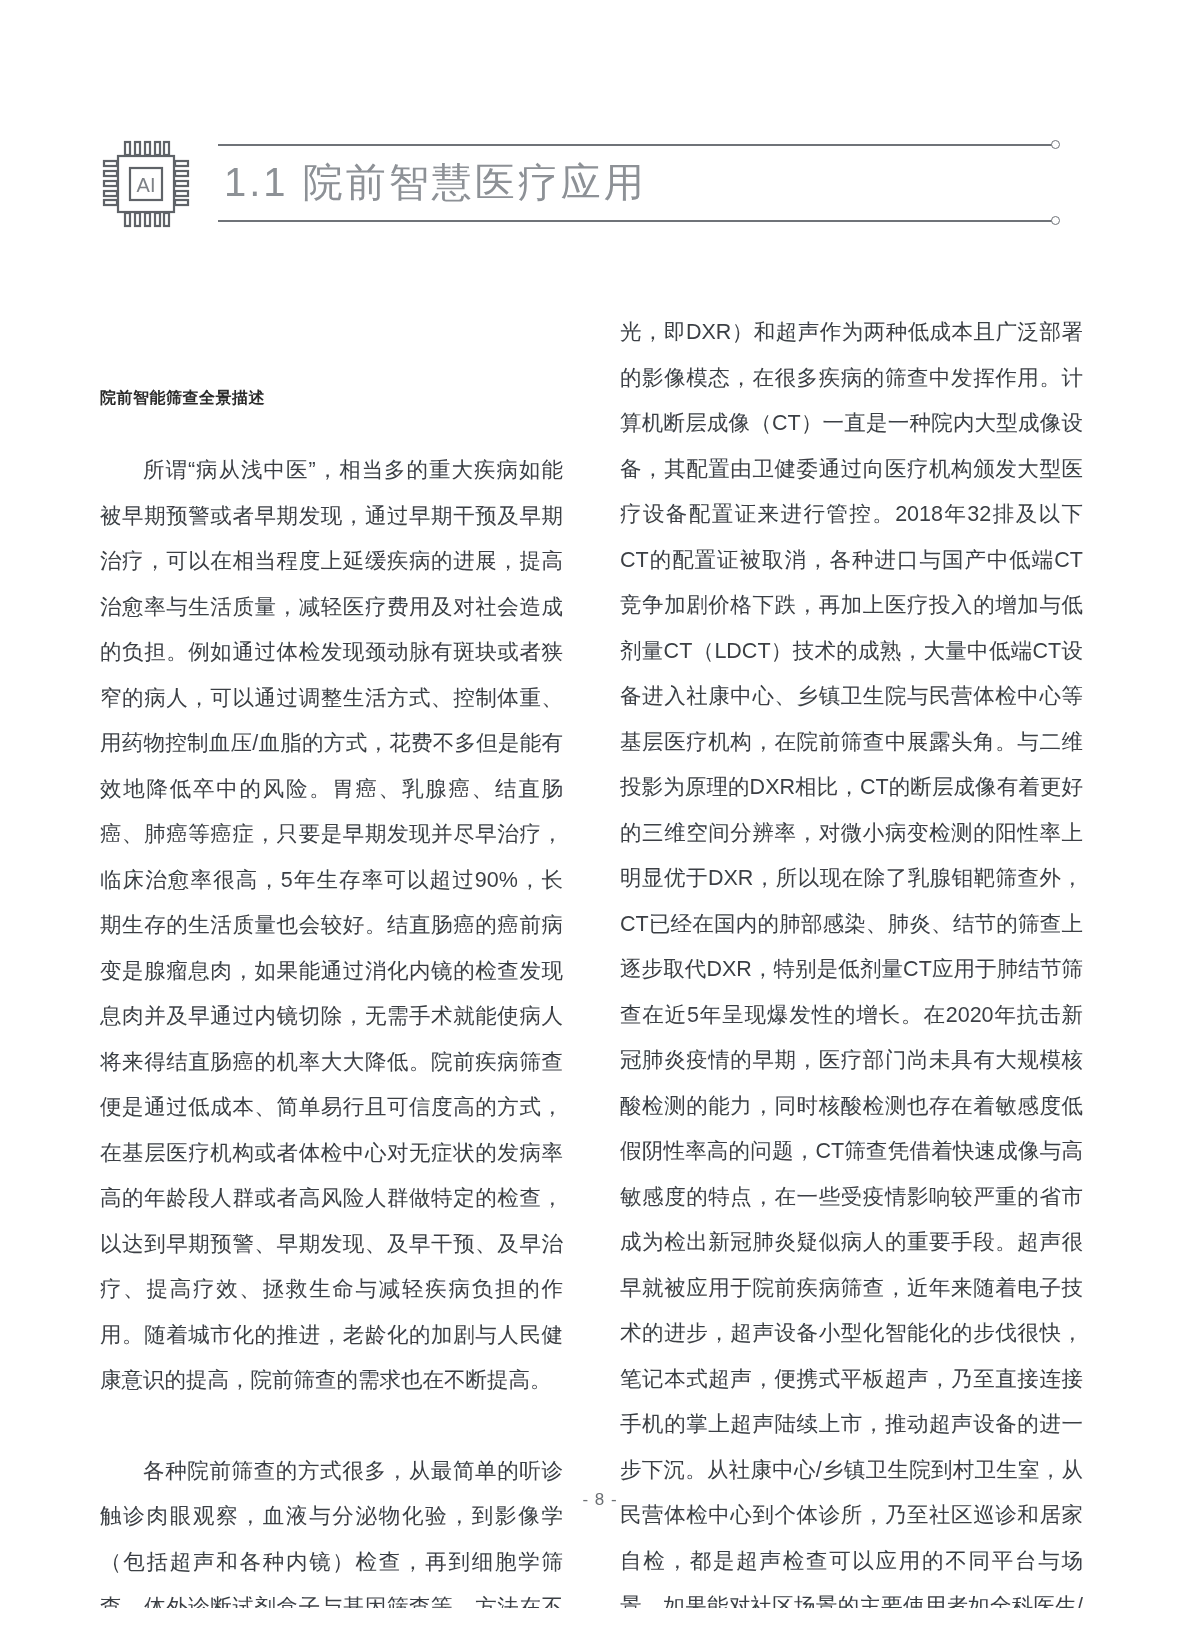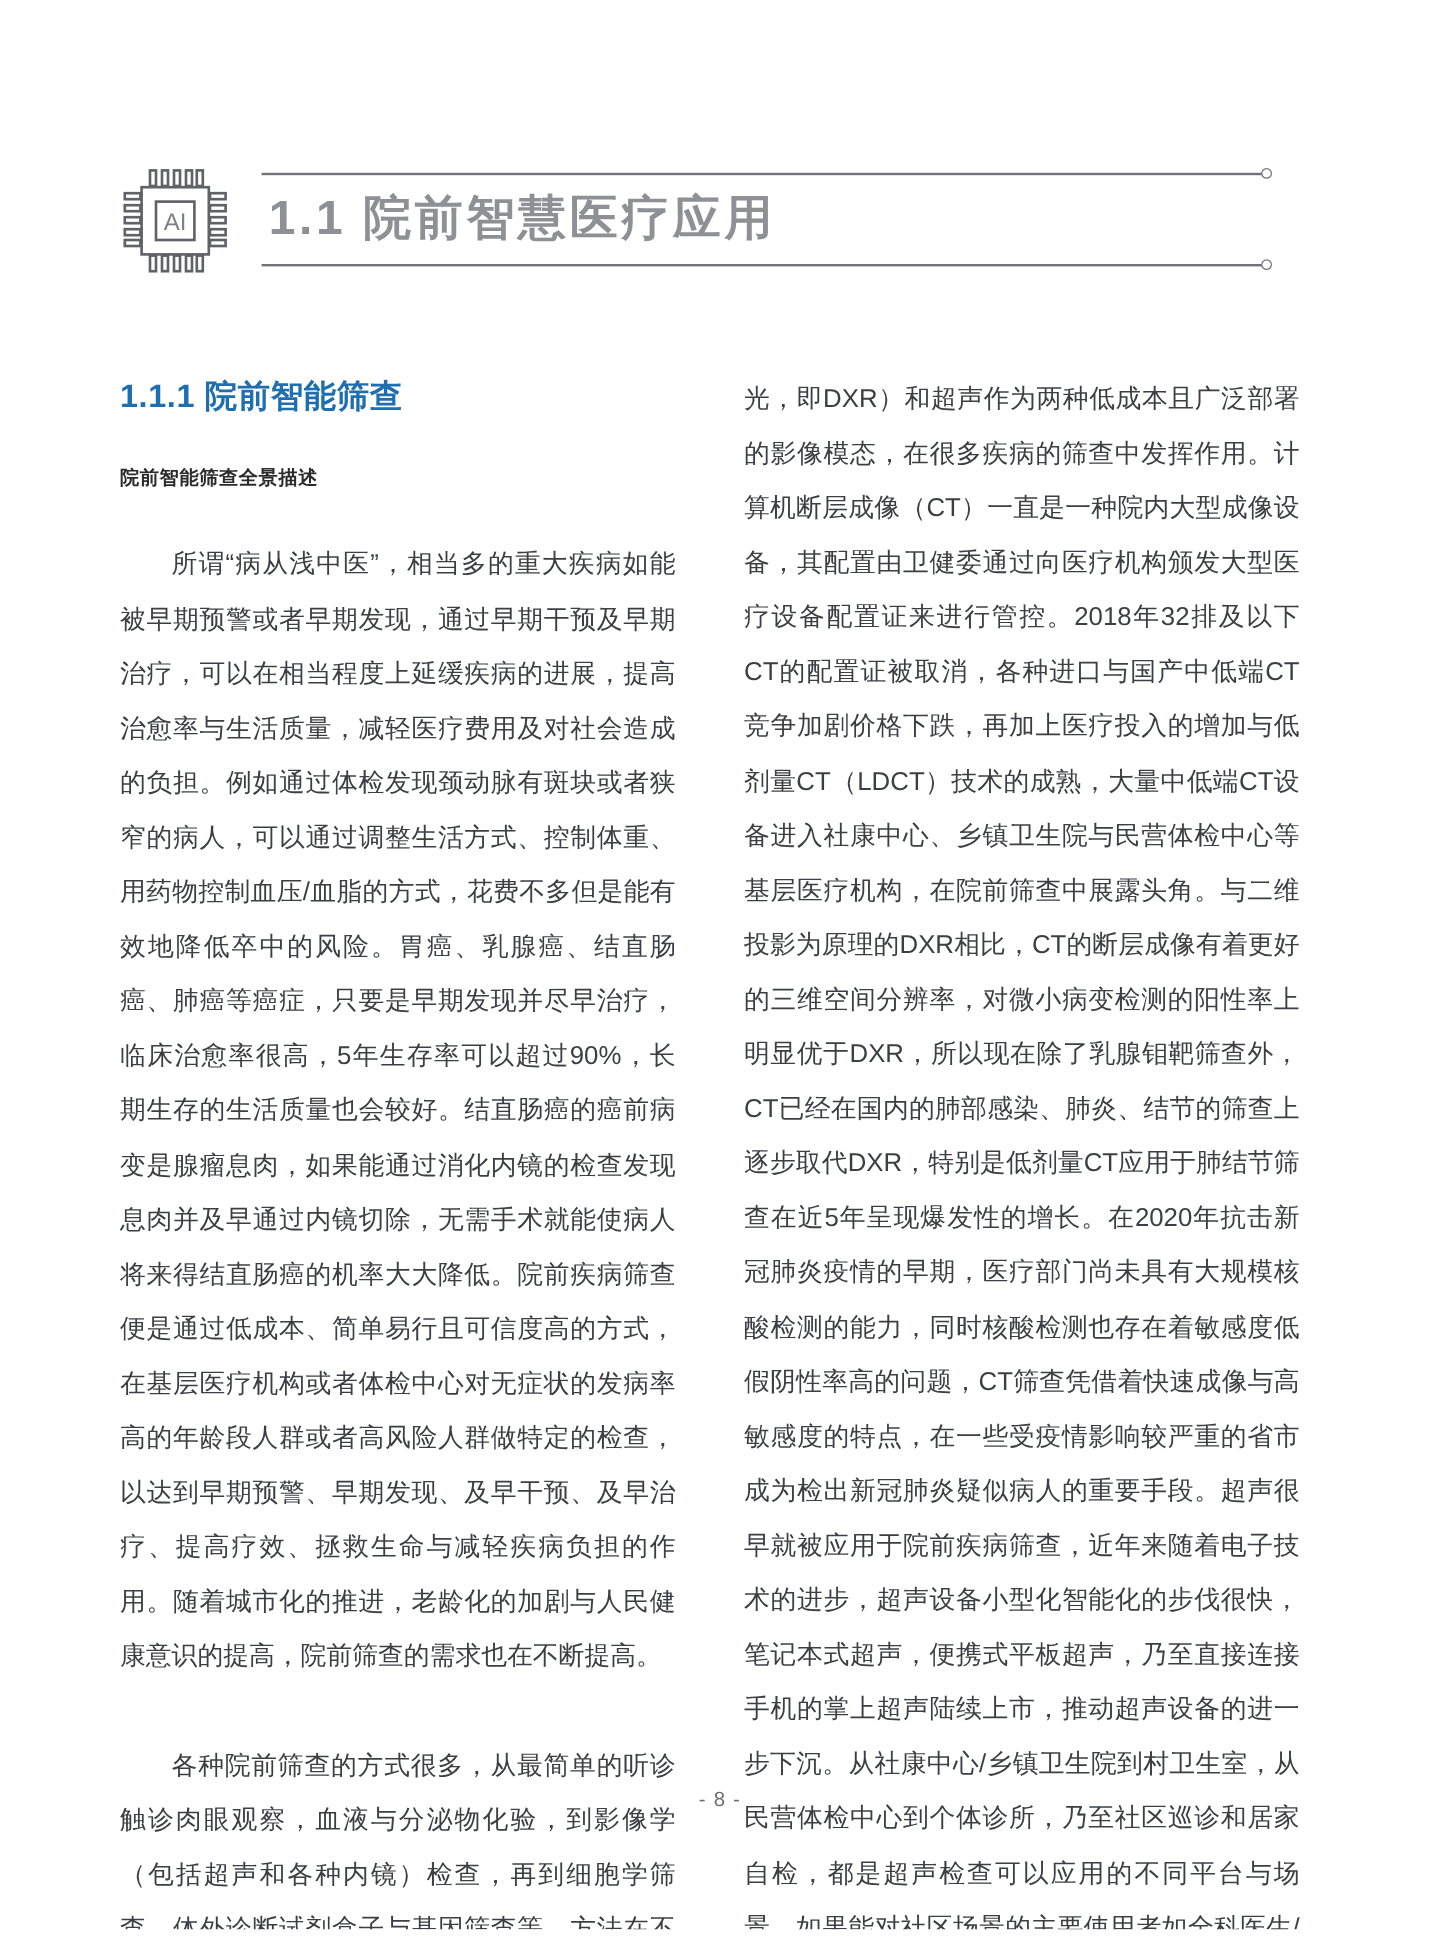--- a/index.html
+++ b/index.html
@@ -60,21 +60,21 @@
   }
   .rule-dot.top { top: 8px; }
   .rule-dot.bottom { top: 84px; }
   .header-title {
     position: absolute;
     left: 6px;
     top: 18px;
     font-size: 40px;
     letter-spacing: 3px;
     color: #8d9196;
-    font-weight: 700;
+    font-weight: 400;
     white-space: nowrap;
     line-height: 64px;
   }
 
   
   .h3 {
     position: absolute;
     left: 100px;
     top: 312px;
     font-size: 27px;
@@ -171,21 +171,20 @@
 
     <div class="header-rule-box">
       <div class="rule top"></div>
       <div class="rule-dot top"></div>
       <div class="header-title">1.1 院前智慧医疗应用</div>
       <div class="rule bottom"></div>
       <div class="rule-dot bottom"></div>
     </div>
   </div>
 
-  <div class="h3">1.1.1 院前智能筛查</div>
   <div class="h4">院前智能筛查全景描述</div>
 
   <div class="col col-left">
     <p>所谓“病从浅中医”，相当多的重大疾病如能被早期预警或者早期发现，通过早期干预及早期治疗，可以在相当程度上延缓疾病的进展，提高治愈率与生活质量，减轻医疗费用及对社会造成的负担。例如通过体检发现颈动脉有斑块或者狭窄的病人，可以通过调整生活方式、控制体重、用药物控制血压/血脂的方式，花费不多但是能有效地降低卒中的风险。胃癌、乳腺癌、结直肠癌、肺癌等癌症，只要是早期发现并尽早治疗，临床治愈率很高，5年生存率可以超过90%，长期生存的生活质量也会较好。结直肠癌的癌前病变是腺瘤息肉，如果能通过消化内镜的检查发现息肉并及早通过内镜切除，无需手术就能使病人将来得结直肠癌的机率大大降低。院前疾病筛查便是通过低成本、简单易行且可信度高的方式，在基层医疗机构或者体检中心对无症状的发病率高的年龄段人群或者高风险人群做特定的检查，以达到早期预警、早期发现、及早干预、及早治疗、提高疗效、拯救生命与减轻疾病负担的作用。随着城市化的推进，老龄化的加剧与人民健康意识的提高，院前筛查的需求也在不断提高。</p>
     <p>各种院前筛查的方式很多，从最简单的听诊触诊肉眼观察，血液与分泌物化验，到影像学（包括超声和各种内镜）检查，再到细胞学筛查、体外诊断试剂盒子与基因筛查等，方法在不断地创新发展，应用范围在不断地扩大，敏感度与特异度也在不断地提高。在影像学的方法中，X光（现代主要是数字X</p>
   </div>
 
   <div class="col col-right">
     <p class="no-indent">光，即DXR）和超声作为两种低成本且广泛部署的影像模态，在很多疾病的筛查中发挥作用。计算机断层成像（CT）一直是一种院内大型成像设备，其配置由卫健委通过向医疗机构颁发大型医疗设备配置证来进行管控。2018年32排及以下CT的配置证被取消，各种进口与国产中低端CT竞争加剧价格下跌，再加上医疗投入的增加与低剂量CT（LDCT）技术的成熟，大量中低端CT设备进入社康中心、乡镇卫生院与民营体检中心等基层医疗机构，在院前筛查中展露头角。与二维投影为原理的DXR相比，CT的断层成像有着更好的三维空间分辨率，对微小病变检测的阳性率上明显优于DXR，所以现在除了乳腺钼靶筛查外，CT已经在国内的肺部感染、肺炎、结节的筛查上逐步取代DXR，特别是低剂量CT应用于肺结节筛查在近5年呈现爆发性的增长。在2020年抗击新冠肺炎疫情的早期，医疗部门尚未具有大规模核酸检测的能力，同时核酸检测也存在着敏感度低假阴性率高的问题，CT筛查凭借着快速成像与高敏感度的特点，在一些受疫情影响较严重的省市成为检出新冠肺炎疑似病人的重要手段。超声很早就被应用于院前疾病筛查，近年来随着电子技术的进步，超声设备小型化智能化的步伐很快，笔记本式超声，便携式平板超声，乃至直接连接手机的掌上超声陆续上市，推动超声设备的进一步下沉。从社康中心/乡镇卫生院到村卫生室，从民营体检中心到个体诊所，乃至社区巡诊和居家自检，都是超声检查可以应用的不同平台与场景。如果能对社区场景的主要使用者如全科医生/家庭医生做进一步的培训，超声也对能一些慢性疾病（例如慢性阻塞性肺炎、糖尿病引起的下肢血管病变、退行性骨关节炎等）做定期的病情监测，这部分的发展空间是很大的。表1总结了DXR、CT和超声三种影像模态在院前</p>
   </div>

